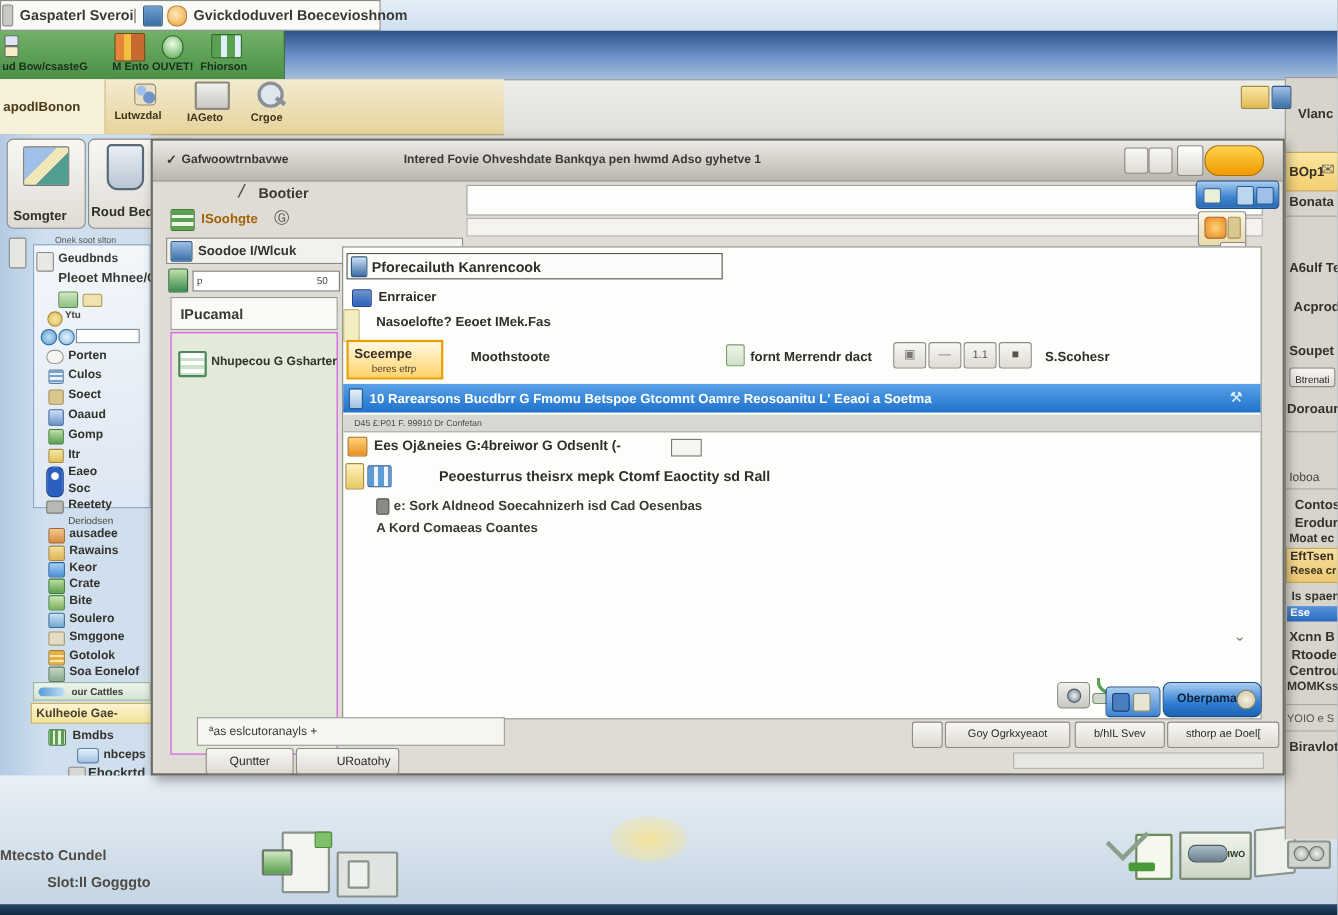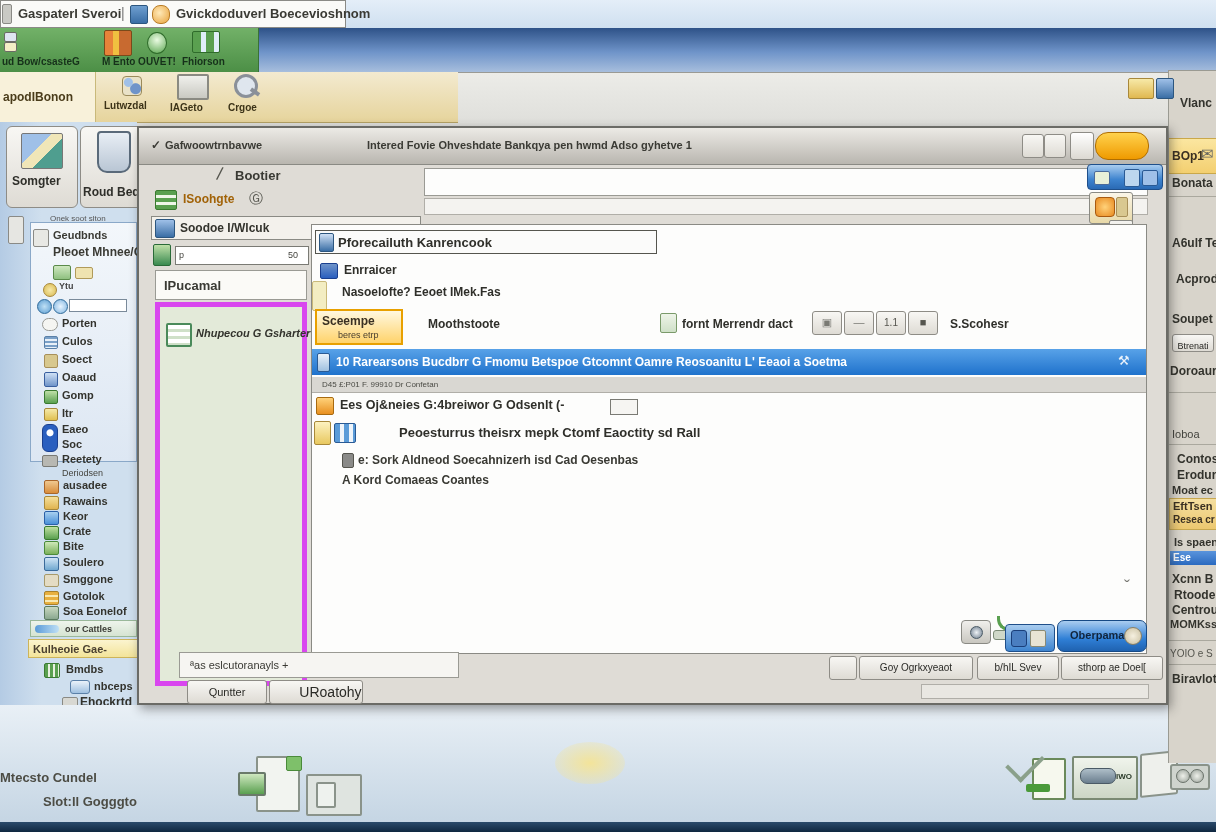--- a/index.html
+++ b/index.html
@@ -57,21 +57,21 @@
     <div class="ab ic" style="left:14px;top:0px;width:18px;height:18px;border:3px solid #8a9099;border-radius:50%;background:#dfe6ee;"></div>
     <div class="ab" style="left:30px;top:16px;width:10px;height:4px;background:#8a9099;transform:rotate(35deg);"></div>
     <div class="ab tx bd" style="left:8px;top:28px;font-size:10px;color:#3c3318;">Crgoe</div>
   </div>
 
   <div class="ab" style="left:0;top:122px;width:137px;height:583px;background:linear-gradient(90deg,#b4cbe4,#cfdfee 30%);"></div>
   <div class="ab ic" style="left:8px;top:216px;width:14px;height:26px;background:#e6e6e2;border:1px solid #8a8a86;"></div>
 
   <div class="ab btn" style="left:6px;top:126px;width:70px;height:80px;border-radius:6px;">
     <div class="ab ic" style="left:14px;top:6px;width:40px;height:34px;background:linear-gradient(135deg,#9fc0e8 40%,#f0e6b8 40% 60%,#4f9e8f 60%);border:1px solid #777;"></div>
-    <div class="ab tx bd" style="left:5px;top:47px;font-size:12px;color:#2f2f2a;">Somgter</div>
+    <div class="ab tx bd" style="left:5px;top:62px;font-size:12px;color:#2f2f2a;">Somgter</div>
   </div>
   <div class="ab btn" style="left:80px;top:126px;width:100px;height:80px;border-radius:6px;">
     <div class="ab ic" style="left:16px;top:4px;width:30px;height:38px;background:linear-gradient(#e8eef5,#b9c6d4);border:2px solid #5a6a7a;border-radius:4px 4px 10px 10px;"></div>
     <div class="ab tx bd" style="left:2px;top:58px;font-size:12px;color:#2f2f2a;">Roud Bedixon</div>
   </div>
 
   <div class="ab tx" style="left:50px;top:214px;font-size:8px;color:#555;">Onek soot slton</div>
   <div class="ab" style="left:30px;top:222px;width:107px;height:240px;background:linear-gradient(#f3f7fb,#dde7f3);border:1px solid #8aa8c8;box-sizing:border-box;">
     <div class="ab ic" style="left:2px;top:6px;width:14px;height:16px;background:#e8e8e4;border:1px solid #8a8a86;"></div>
     <div class="ab tx bd" style="left:22px;top:6px;font-size:11px;color:#3a3a34;">Geudbnds</div>
@@ -264,21 +264,21 @@
       <div class="ab" style="left:24px;top:2px;width:132px;height:17px;background:#fff;border:1px solid #7a7a74;">
         <span class="ab tx" style="left:3px;top:3px;font-size:9px;color:#44443e;">p</span>
         <span class="ab tx" style="left:112px;top:3px;font-size:9px;color:#44443e;">50</span>
       </div>
       <span class="ab tx" style="left:168px;top:0px;font-size:11px;color:#6a6a64;">◢</span>
     </div>
 
     <div class="ab" style="left:16px;top:142px;width:152px;height:30px;background:#fbfaf7;border:1px solid #9a9a94;box-sizing:border-box;">
       <span class="ab tx bd" style="left:8px;top:7px;font-size:13px;color:#3a3a34;">IPucamal</span>
     </div>
-    <div class="ab" style="left:16px;top:174px;width:152px;height:384px;background:linear-gradient(#e7edd f0,#e3ead9);background:#e3ead9;border:5px solid #d946ef;box-sizing:border-box;font-style:italic;">
+    <div class="ab" style="left:16px;top:174px;width:152px;height:384px;background:linear-gradient(#e7edd f0,#e3ead9);background:#e3ead9;border:1px solid #d946ef;box-sizing:border-box;">
       <div class="ab" style="left:6px;top:16px;width:140px;height:24px;">
         <div class="ab ic" style="left:0;top:0;width:22px;height:20px;background:repeating-linear-gradient(#fff 0 4px,#cfe0c8 4px 7px);border:2px solid #4a8a5a;"></div>
         <span class="ab tx bd" style="left:30px;top:4px;font-size:11px;color:#33332d;">Nhupecou G Gsharter</span>
       </div>
     </div>
 
     <div class="ab" style="left:172px;top:96px;width:836px;height:430px;background:#fdfdfc;border:1px solid #8a8a84;box-sizing:border-box;">
 
       <div class="ab" style="left:3px;top:5px;width:342px;height:24px;background:#fbfbfa;border:1px solid #55554e;box-sizing:border-box;">
         <div class="ab ic" style="left:3px;top:2px;width:13px;height:17px;background:linear-gradient(#cfe0f5,#3a6ea5);border:1px solid #2c567f;"></div>
@@ -354,21 +354,21 @@
       <div class="ab ic" style="left:66px;top:6px;width:16px;height:16px;background:radial-gradient(#f5f0e0,#c9bfa0);border:1px solid #8a8064;border-radius:50%;"></div>
     </div>
 
     <div class="ab" style="left:40px;top:524px;width:280px;height:26px;background:#f6f5f2;border:1px solid #9a9a94;box-sizing:border-box;">
       <span class="ab tx" style="left:10px;top:6px;font-size:11px;color:#3a3a34;">ªas eslcutoranayls +</span>
     </div>
     <div class="ab btn" style="left:48px;top:552px;width:78px;height:22px;">
       <span class="tx" style="font-size:11px;line-height:22px;">Quntter</span>
     </div>
     <div class="ab btn" style="left:130px;top:552px;width:92px;height:22px;">
-      <span class="tx" style="font-size:14px;line-height:22px;padding-left:29px;">URoatohy</span>
+      <span class="tx" style="font-size:11px;line-height:22px;padding-left:29px;">URoatohy</span>
     </div>
 
     <div class="ab btn" style="left:690px;top:528px;width:26px;height:22px;"></div>
     <div class="ab btn" style="left:720px;top:528px;width:112px;height:22px;">
       <span class="tx" style="font-size:10px;line-height:22px;">Goy Ogrkxyeaot</span>
     </div>
     <div class="ab btn" style="left:838px;top:528px;width:80px;height:22px;">
       <span class="tx" style="font-size:10px;line-height:22px;">b/hIL Svev</span>
     </div>
     <div class="ab btn" style="left:922px;top:528px;width:100px;height:22px;">

